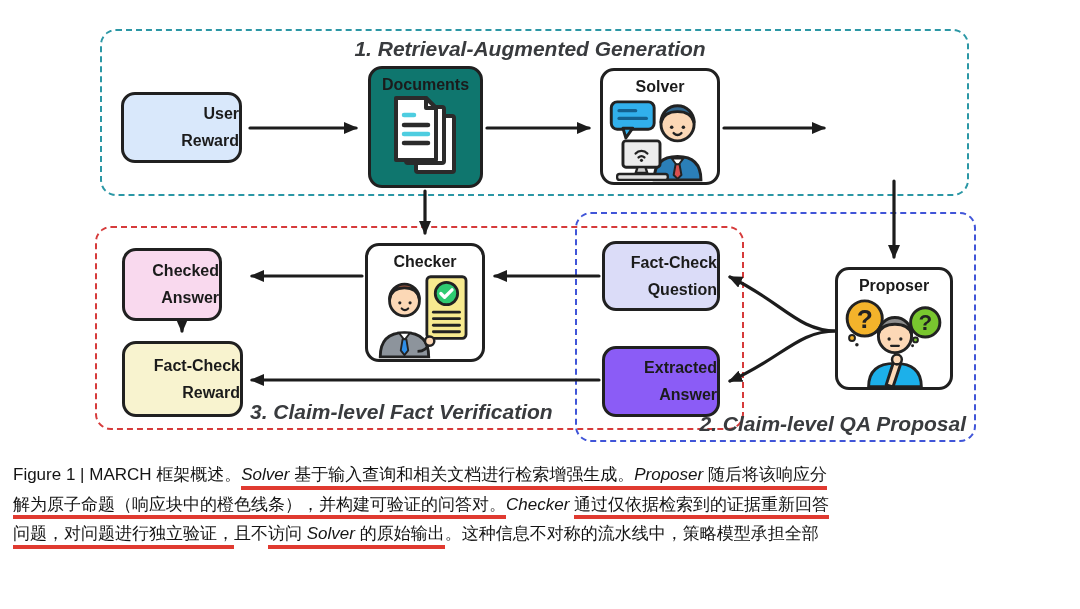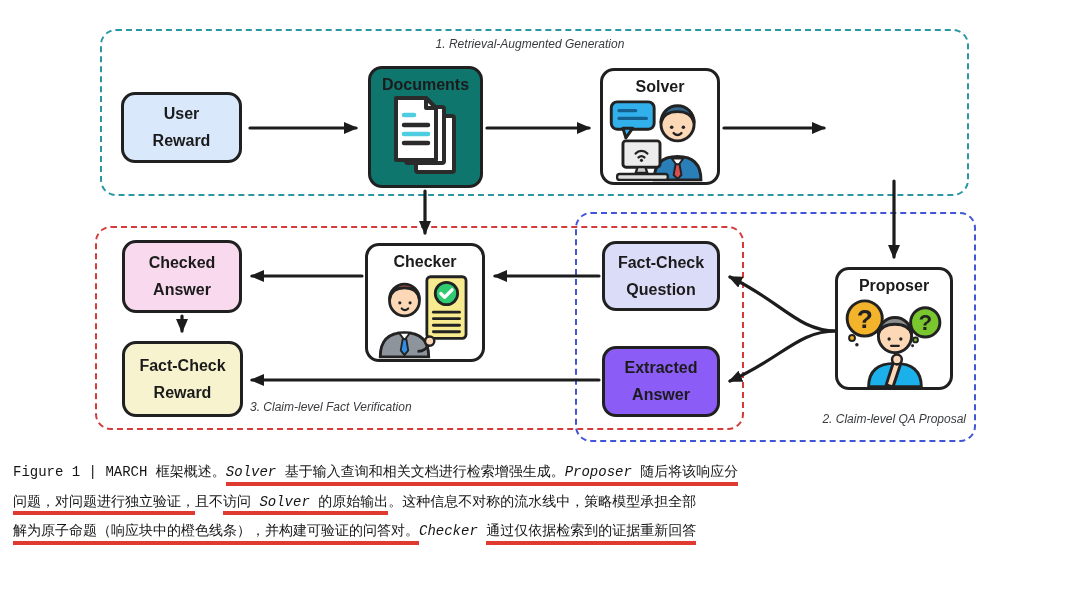--- a/index.html
+++ b/index.html
@@ -3,54 +3,54 @@
 <meta charset="utf-8">
 <style>
   html,body{margin:0;padding:0;background:#ffffff;}
   .stage{position:relative;width:1080px;height:609px;background:#fff;overflow:hidden;
          font-family:"Liberation Sans","DejaVu Sans",sans-serif;}
   
   .dash{position:absolute;border:2.5px dashed;border-radius:16px;box-sizing:border-box;background:transparent;}
   .dash.rag{left:100px;top:29px;width:869px;height:167px;border-color:#2b97a5;}
   .dash.fact{left:95px;top:226px;width:649px;height:204px;border-color:#d63b3b;}
   .dash.qa{left:575px;top:212px;width:401px;height:230px;border-color:#4055d8;}
-  .sec-title{position:absolute;font-style:italic;font-weight:400;font-size:12px;color:#393b3e;z-index:2;}
+  .sec-title{position:absolute;font-style:italic;font-weight:700;font-size:21px;color:#393b3e;z-index:2;}
   .sec-title.t1{left:100px;top:37px;width:860px;text-align:center;}
   .sec-title.t3{left:250px;top:400px;width:380px;text-align:left;}
   .sec-title.t2{left:630px;top:412px;width:336px;text-align:right;}
   
   svg.arrows{position:absolute;left:0;top:0;width:1080px;height:609px;z-index:3;pointer-events:none;}
   
   .node{position:absolute;border:3px solid #202020;border-radius:14px;box-sizing:border-box;
         display:flex;flex-direction:column;align-items:center;z-index:4;}
   .node .lbl{font-weight:bold;font-size:16px;color:#1b1b1b;line-height:1.2;text-align:center;}
   .node.two .lbl{line-height:1.0;}
-  .node.two{justify-content:center;gap:11px;}
+  .node.two{justify-content:center;gap:11px;align-items:flex-end;}
   .node.iconic{padding-top:6px;gap:2px;}
   #user-query{left:121px;top:92px;width:121px;height:71px;background:#d9e8fb;}
   #documents{left:368px;top:66px;width:115px;height:122px;background:#0f766e;}
   #solver{left:600px;top:68px;width:120px;height:117px;background:#ffffff;}
   #response{left:835px;top:78px;width:118px;height:100px;background:#eaf4df;}
-  #checked-answer{left:122px;top:240px;width:120px;height:73px;background:#f9d9ee;}
+  #checked-answer{left:122px;top:248px;width:100px;height:73px;background:#f9d9ee;}
   #checker{left:365px;top:243px;width:120px;height:119px;background:#ffffff;}
   #fact-check-reward{left:122px;top:341px;width:121px;height:76px;background:#f8f3cf;}
   #fact-check-question{left:602px;top:241px;width:118px;height:70px;background:#dbdcf8;}
   #extracted-answer{left:602px;top:346px;width:118px;height:71px;background:#8b5cf6;}
   #proposer{left:835px;top:267px;width:118px;height:123px;background:#ffffff;}
   
   .bars{width:100%;box-sizing:border-box;padding:9px 13px 0;display:flex;flex-direction:column;gap:8px;}
   .bar{height:7px;border-radius:3px;background:#9a9a9a;}
   .bar.split{display:flex;background:none;overflow:hidden;}
   .bar.split span{height:7px;display:block;}
   .bar.split .g1{background:#9a9a9a;border-radius:3px 0 0 3px;}
   .bar.split .o{background:#f5a11c;}
   .bar.split .g2{background:#9a9a9a;border-radius:0 3px 3px 0;}
   
   .caption{position:absolute;left:13px;top:463px;width:1058px;z-index:2;
-           font-family:Liberation Mono, monospace;font-size:14px;color:#141414;}
+           font-family:Liberation Sans, sans-serif;font-size:17px;color:#141414;}
   .cap-line{white-space:nowrap;height:29.5px;}
   .seg{display:inline;}
   .seg.u{border-bottom:4.5px solid #e03a30;padding-bottom:1.5px;}
   .seg.it{font-style:italic;}
 </style>
 </head>
 <body>
 
 <div class="stage">
 
@@ -196,20 +196,20 @@
       <path d="M44 90 l8 -25 l7 3 l-8 24 z" fill="#fcd8b6" stroke="#222" stroke-width="3" stroke-linejoin="round"></path>
       <circle cx="55" cy="64" r="5" fill="#fcd8b6" stroke="#222" stroke-width="2.6"></circle>
     </svg>
   </div>
 
   <div class="caption">
     <div class="cap-line">
       <span class="seg">Figure 1 | MARCH 框架概述。</span><span class="seg it u">Solver</span><span class="seg u"> 基于输入查询和相关文档进行检索增强生成。</span><span class="seg it u">Proposer</span><span class="seg u"> 随后将该响应分</span>
     </div>
     <div class="cap-line">
+      <span class="seg u">解为原子命题（响应块中的橙色线条），并构建可验证的问答对。</span><span class="seg it">Checker </span><span class="seg u">通过仅依据检索到的证据重新回答</span>
+    </div>
+    <div class="cap-line">
       <span class="seg u">问题，对问题进行独立验证，</span><span class="seg">且不</span><span class="seg u">访问 </span><span class="seg it u">Solver</span><span class="seg u"> 的原始输出</span><span class="seg">。这种信息不对称的流水线中，策略模型承担全部</span>
     </div>
-    <div class="cap-line">
-      <span class="seg u">解为原子命题（响应块中的橙色线条），并构建可验证的问答对。</span><span class="seg it">Checker </span><span class="seg u">通过仅依据检索到的证据重新回答</span>
-    </div>
   </div>
 
 </div>
 
 </body></html>

